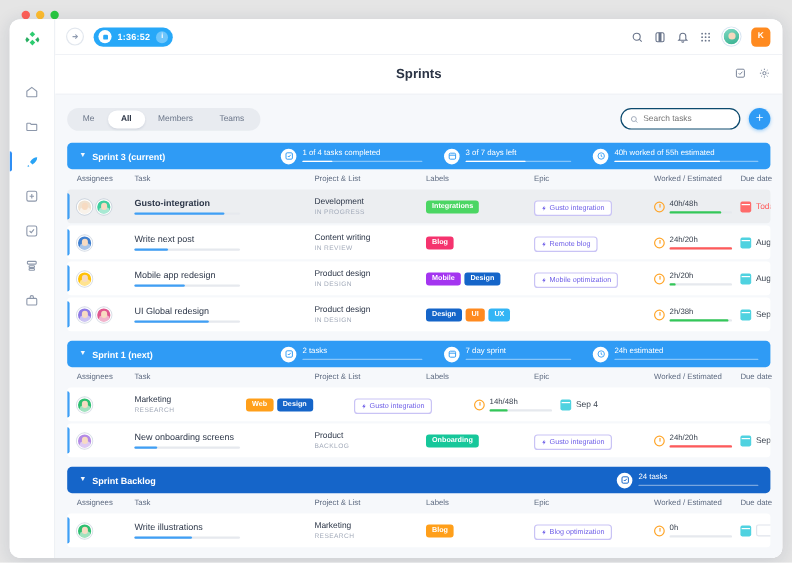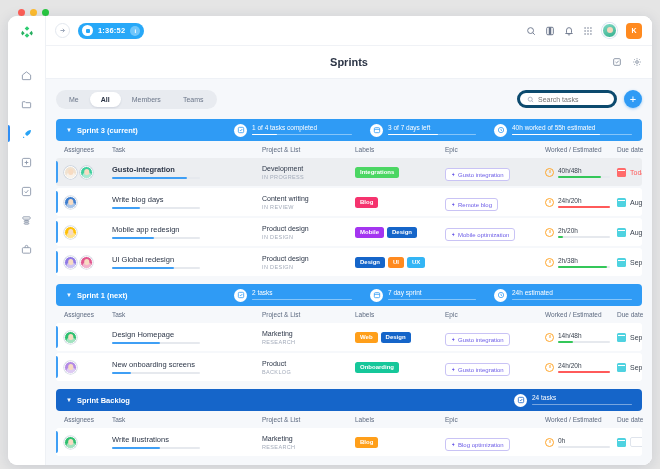--- a/index.html
+++ b/index.html
@@ -150,21 +150,21 @@
   .seg {
     height: 15px; padding: 0 11px; border-radius: 8px;
     font-size: 7px; color: #6b7689;
     display: flex; align-items: center; justify-content: center;
     white-space: nowrap;
   }
   .seg.active { background: #fff; color: #2b3445; font-weight: 700; box-shadow: 0 1px 2px rgba(30,50,90,.12); }
   .toolbar-right { margin-left: auto; display: flex; align-items: center; gap: 7px; }
   .search-box {
     width: 100px; height: 18px; border-radius: 9px;
-    border: 3px solid #0c4a6e; background: #fff;
+    border: 1px solid #0c4a6e; background: #fff;
     display: flex; align-items: center; gap: 4px; padding: 0 7px;
   }
   .search-box input {
     border: none; outline: none; background: transparent;
     font-size: 7px; color: #9aa4b5; width: 100%;
     font-family: "Liberation Sans", sans-serif;
   }
   .add-btn {
     width: 18px; height: 18px; border-radius: 50%;
     background: #2f9bf5; color: #fff;
@@ -562,21 +562,21 @@
                   </span>
                 </div>
               </div>
               <div class="task-row">
                 <div class="c-assignees">
                   <span class="avatars">
                     <span class="av" style="background:#3f7fcf"></span>
                   </span>
                 </div>
                 <div class="c-task">
-                  <div class="task-name">Write blog days</div>
+                  <div class="task-name">Write next post</div>
                   <div class="task-track">
                     <span class="task-fill" style="width:32%;background:#3f9ff5"></span>
                   </div>
                 </div>
                 <div class="c-project">
                   <div class="proj-name">Content writing</div>
                   <div class="proj-list">IN REVIEW</div>
                 </div>
                 <div class="c-labels">
                   <span class="labels">
@@ -754,26 +754,20 @@
                 <span class="c-epic">Epic</span>
                 <span class="c-time">Worked / Estimated</span>
                 <span class="c-due">Due date</span>
               </div>
               <div class="task-row">
                 <div class="c-assignees">
                   <span class="avatars">
                     <span class="av" style="background:#2fbf71"></span>
                   </span>
                 </div>
-                <div class="c-task">
-                  <div class="task-name">Design Homepage</div>
-                  <div class="task-track">
-                    <span class="task-fill" style="width:55%;background:#3f9ff5"></span>
-                  </div>
-                </div>
                 <div class="c-project">
                   <div class="proj-name">Marketing</div>
                   <div class="proj-list">RESEARCH</div>
                 </div>
                 <div class="c-labels">
                   <span class="labels">
                     <span class="label-chip" style="background:#ff9f1a">Web</span>
                     <span class="label-chip" style="background:#1565c9">Design</span>
                   </span>
                 </div>

